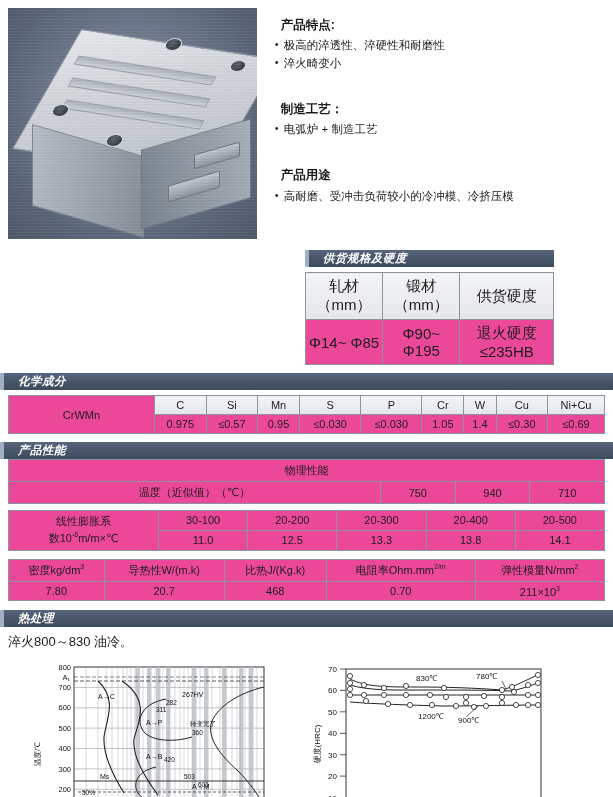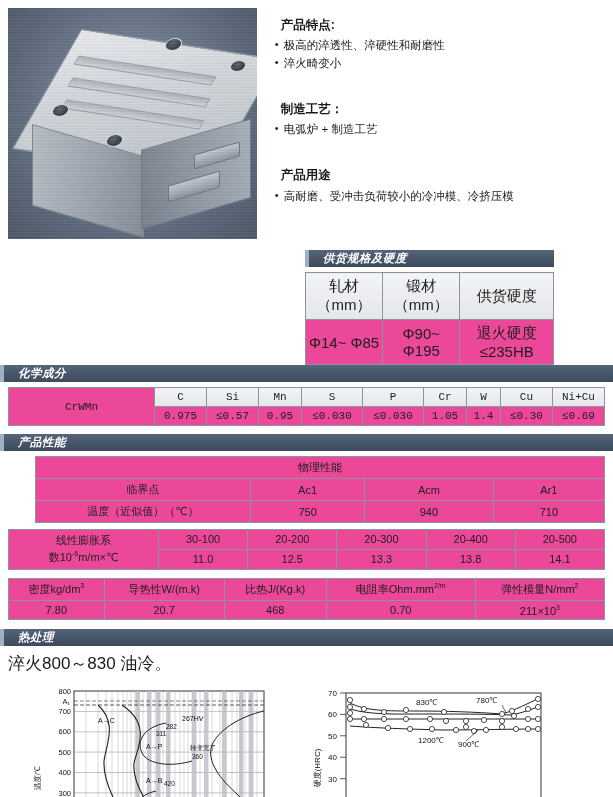--- a/index.html
+++ b/index.html
@@ -109,21 +109,21 @@
 
   
   .supply-wrap { width: 294px; margin: 4px 0 0 8px; }
   .supply-wrap td { padding: 4px 2px; font-size: 15px; }
 
   
   .charts { display: flex; padding: 6px 6px 0 6px; }
   .chart-box { position: relative; }
   svg text { font-family: "Liberation Sans", sans-serif; }
 
-  .ht-note { font-size: 17px; padding: 6px 15px 2px 8px; }
+  .ht-note { font-size: 13px; padding: 6px 15px 2px 8px; }
 </style>
 </head>
 <body>
 
 <div class="top-area">
 
   <div class="product-photo">
     <div class="photo-inner">
       <div class="blk blk-top"></div>
       <div class="groove g1"></div>
@@ -166,21 +166,21 @@
       <tr>
         <td>Φ14~ Φ85</td>
         <td>Φ90~ Φ195</td>
         <td>退火硬度≤235HB</td>
       </tr>
     </tbody>
       </table>
   </div>
 </div>
 
-<div style="font-family:Liberation Mono, monospace;">
+<div style="margin-top:8px;">
   <div class="sec-bar">化学成分</div>
   <div class="sec-wrap" style="padding-top:5px;">
     <table>
       <tbody>
           <tr>
         <td rowspan="2" style="width:146px;">CrWMn</td>
         <td class="hdr">C</td>
         <td class="hdr">Si</td>
         <td class="hdr">Mn</td>
         <td class="hdr">S</td>
@@ -202,31 +202,25 @@
         <td>≤0.69</td>
       </tr>
     </tbody>
       </table>
   </div>
 </div>
 
 <div style="margin-top:8px;">
   <div class="sec-bar">产品性能</div>
 
-  <div class="sec-wrap" style="padding-top:5px;margin-left:27px;">
+  <div class="sec-wrap" style="">
     <table>
       <tbody>
           <tr>
         <td colspan="4">物理性能</td>
-      </tr>
-      <tr>
-        <td style="width:215px;">临界点</td>
-        <td>Ac1</td>
-        <td>Acm</td>
-        <td>Ar1</td>
       </tr>
       <tr>
         <td>温度（近似值）（℃）</td>
         <td>750</td>
         <td>940</td>
         <td>710</td>
       </tr>
     </tbody>
       </table>
   </div>

